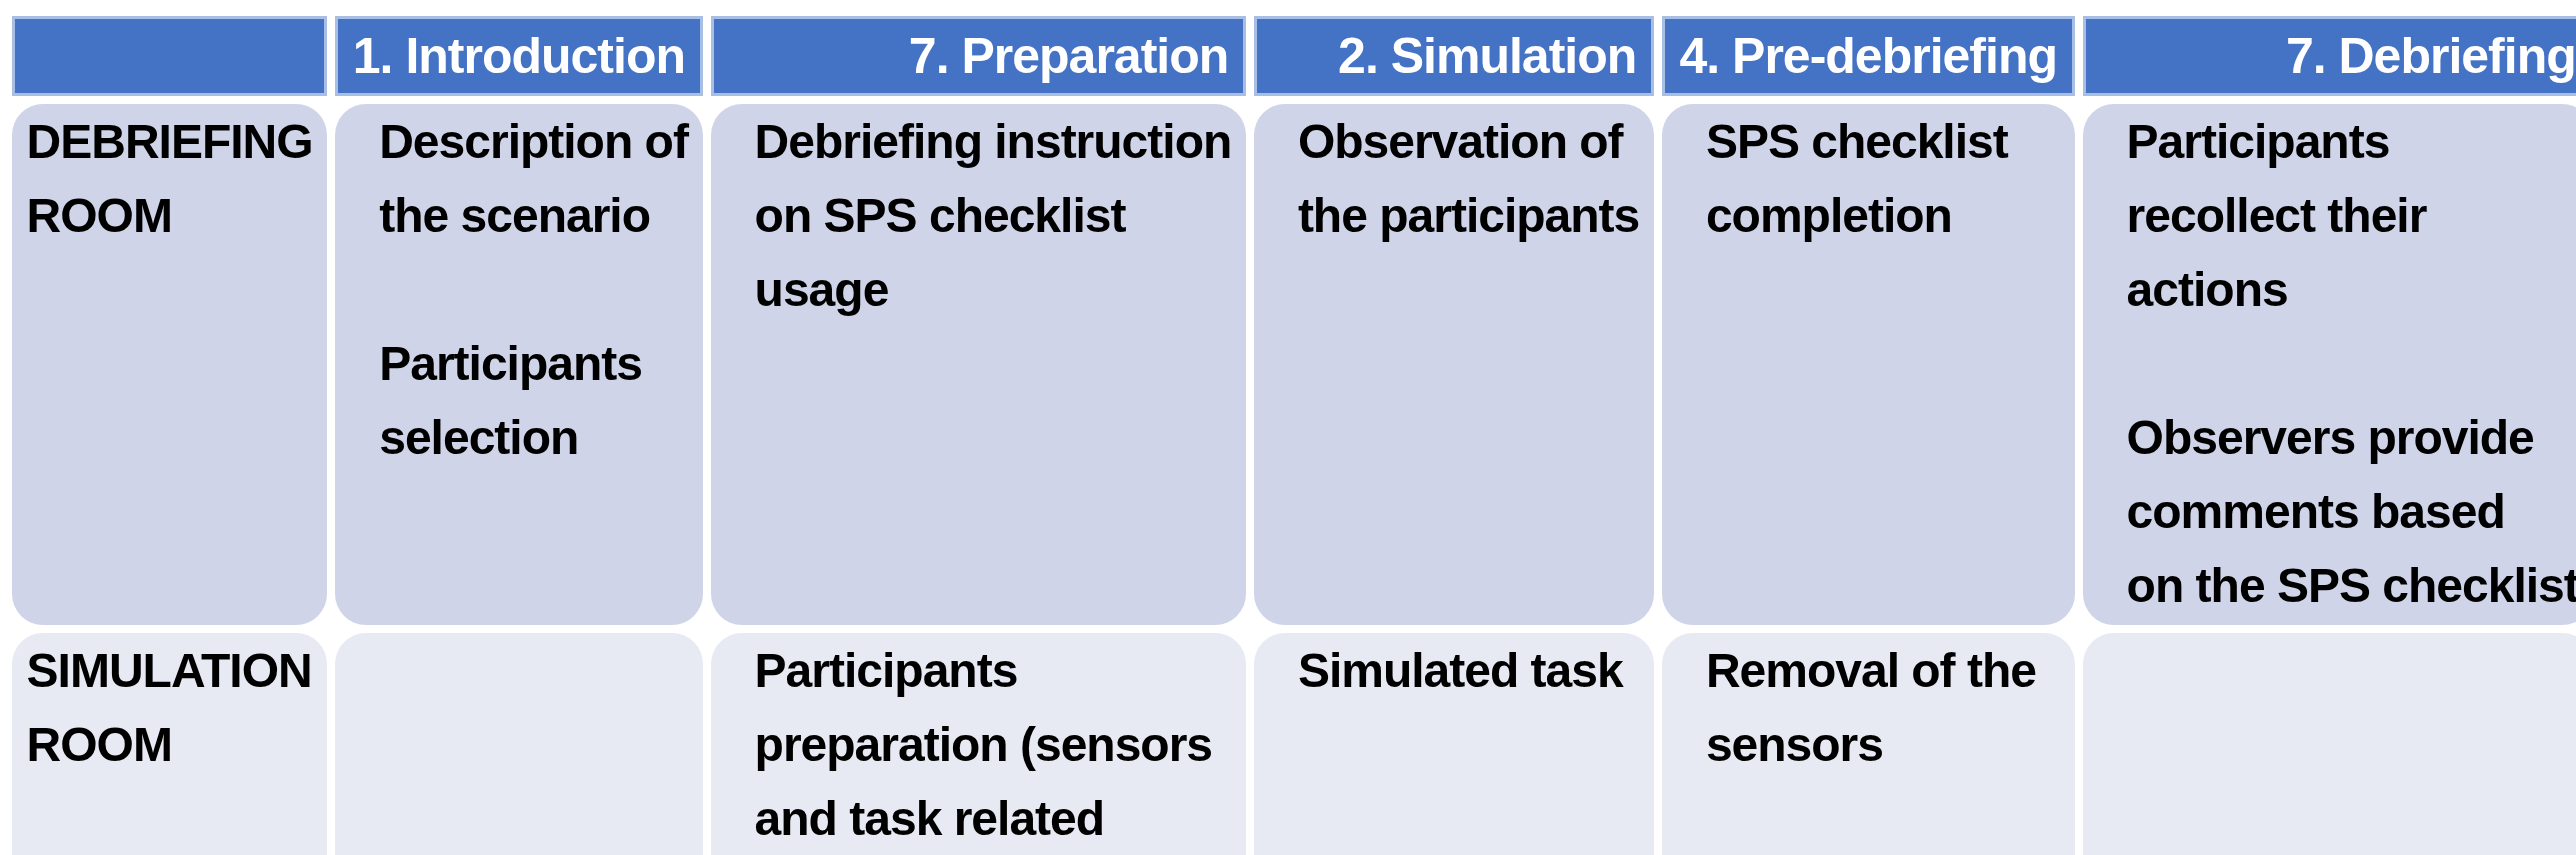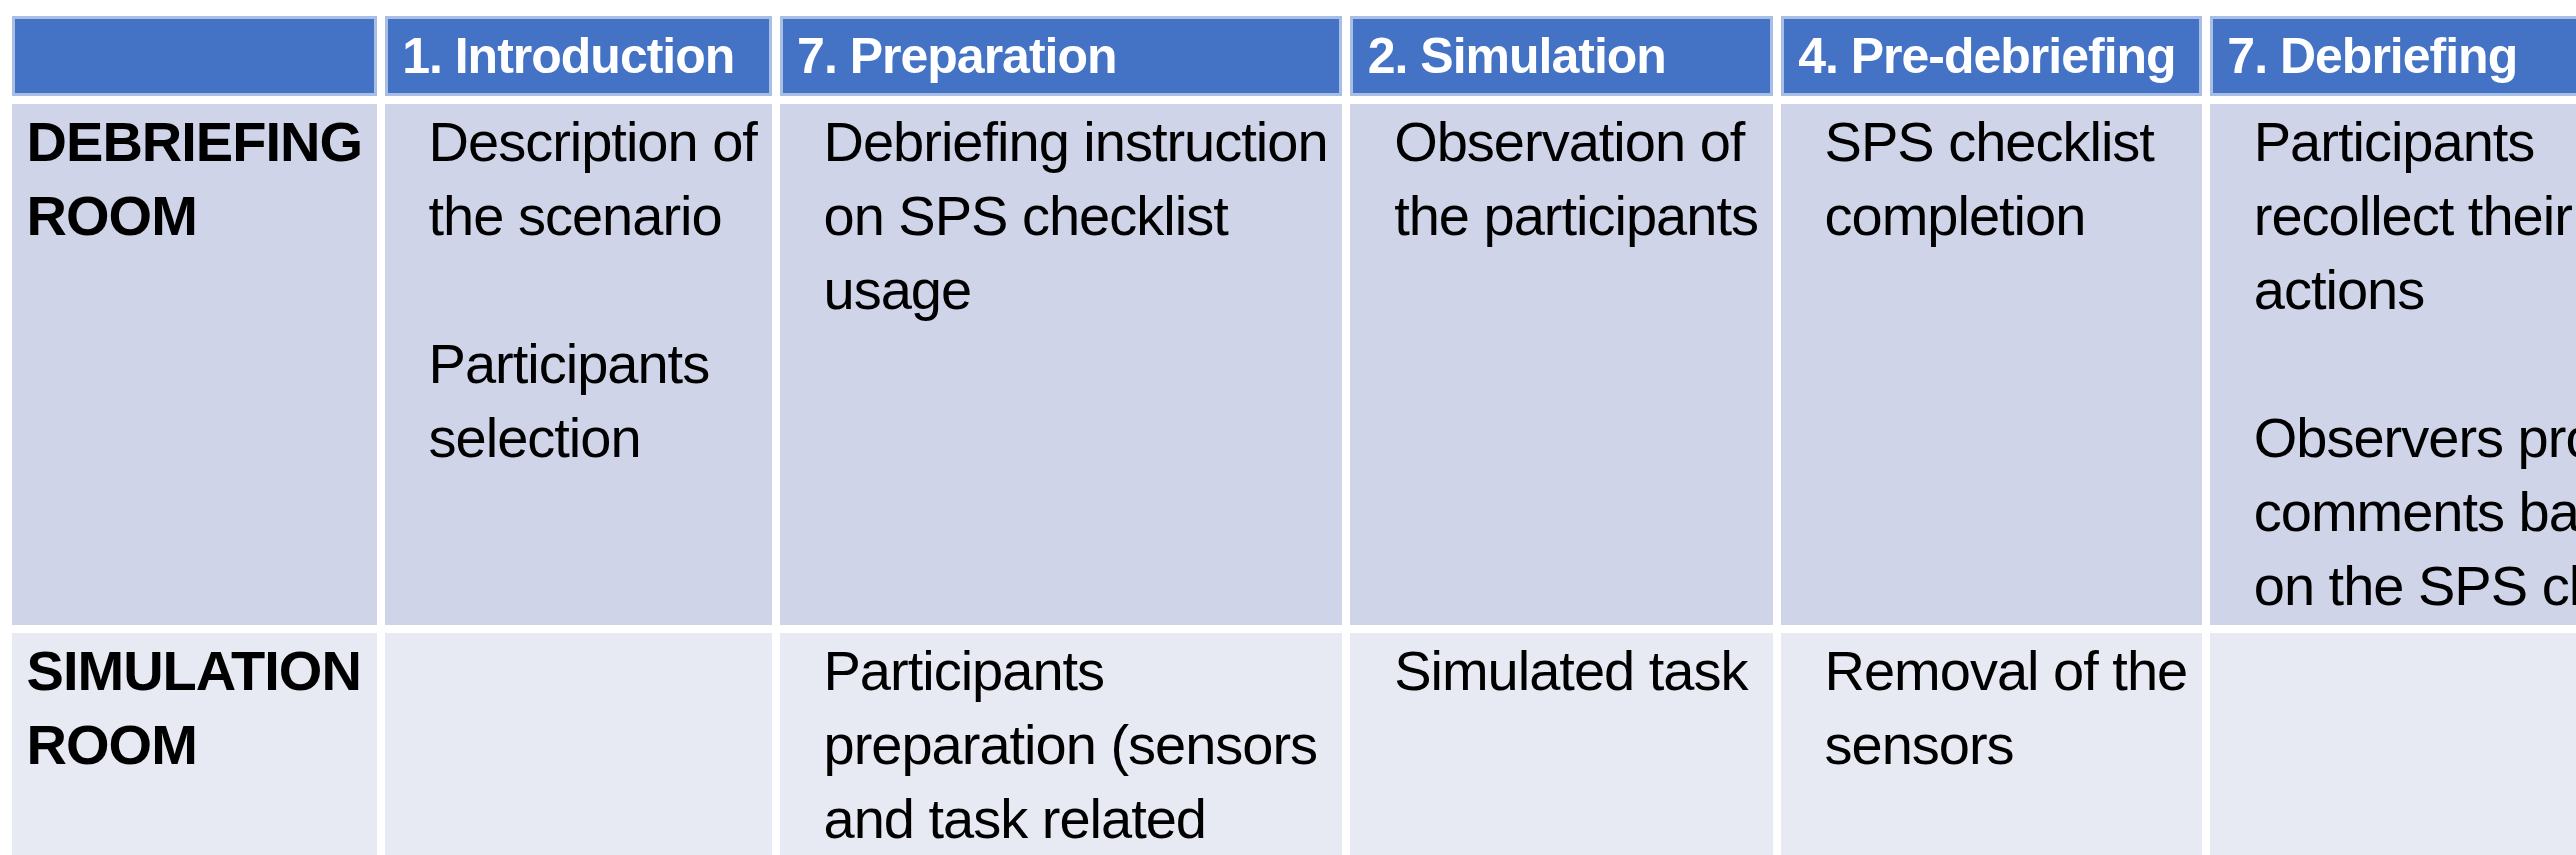--- a/index.html
+++ b/index.html
@@ -38,39 +38,40 @@
   tr.row-simulation { height: 266px; }
 
   thead th {
     background: var(--header_bg, #4472C4);
     color: var(--header_text, #ffffff);
     border: 3.3px solid var(--header_border, #A9BEE4);
     box-sizing: border-box;
     font-size: 50px;
     line-height: 60px;
     font-weight: bold;
-    text-align: left;
+    text-align: right;
     vertical-align: middle;
     padding: 0 14.6px;
     letter-spacing: -1px;
     white-space: pre;
   }
   tbody th, tbody td {
     box-sizing: border-box;
     text-align: left;
     vertical-align: top;
     padding: 1.3px 14.6px;
-    font-size: 56px;
+    font-size: 48px;
     line-height: 74px;
     letter-spacing: -1px;
     color: var(--body_text, #000000);
     white-space: pre;
+    border-radius: 31px;
   }
   tbody th { font-weight: bold; }
-  tbody td { font-weight: normal; padding-left: 44px; }
+  tbody td { font-weight: bold; padding-left: 44px; }
   tr.row-debriefing > th, tr.row-debriefing > td { background: var(--band_dark, #CFD4E8); }
   tr.row-simulation > th, tr.row-simulation > td { background: var(--band_light, #E8EAF3); }
 </style>
 </head>
 <body>
 
 <div class="stage">
   <table class="sim-table">
     <colgroup>
       <col class="c0">

